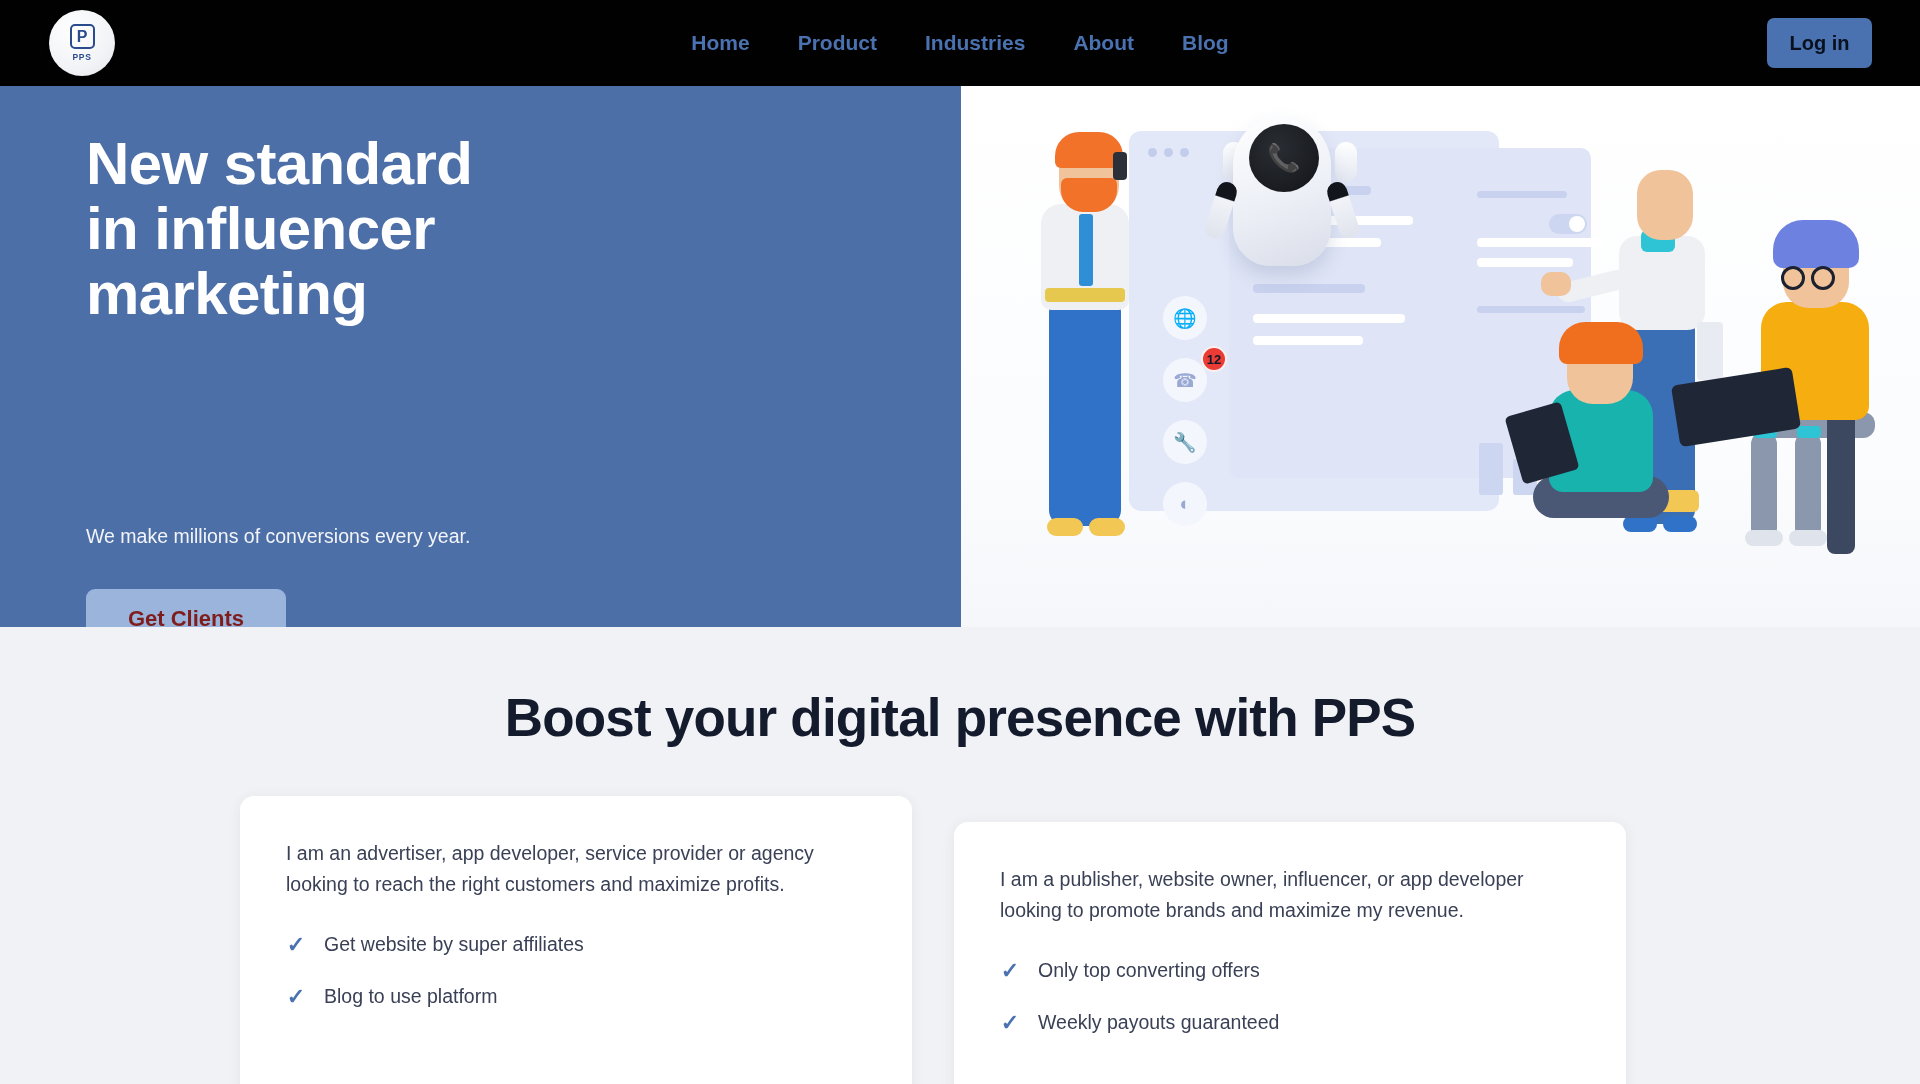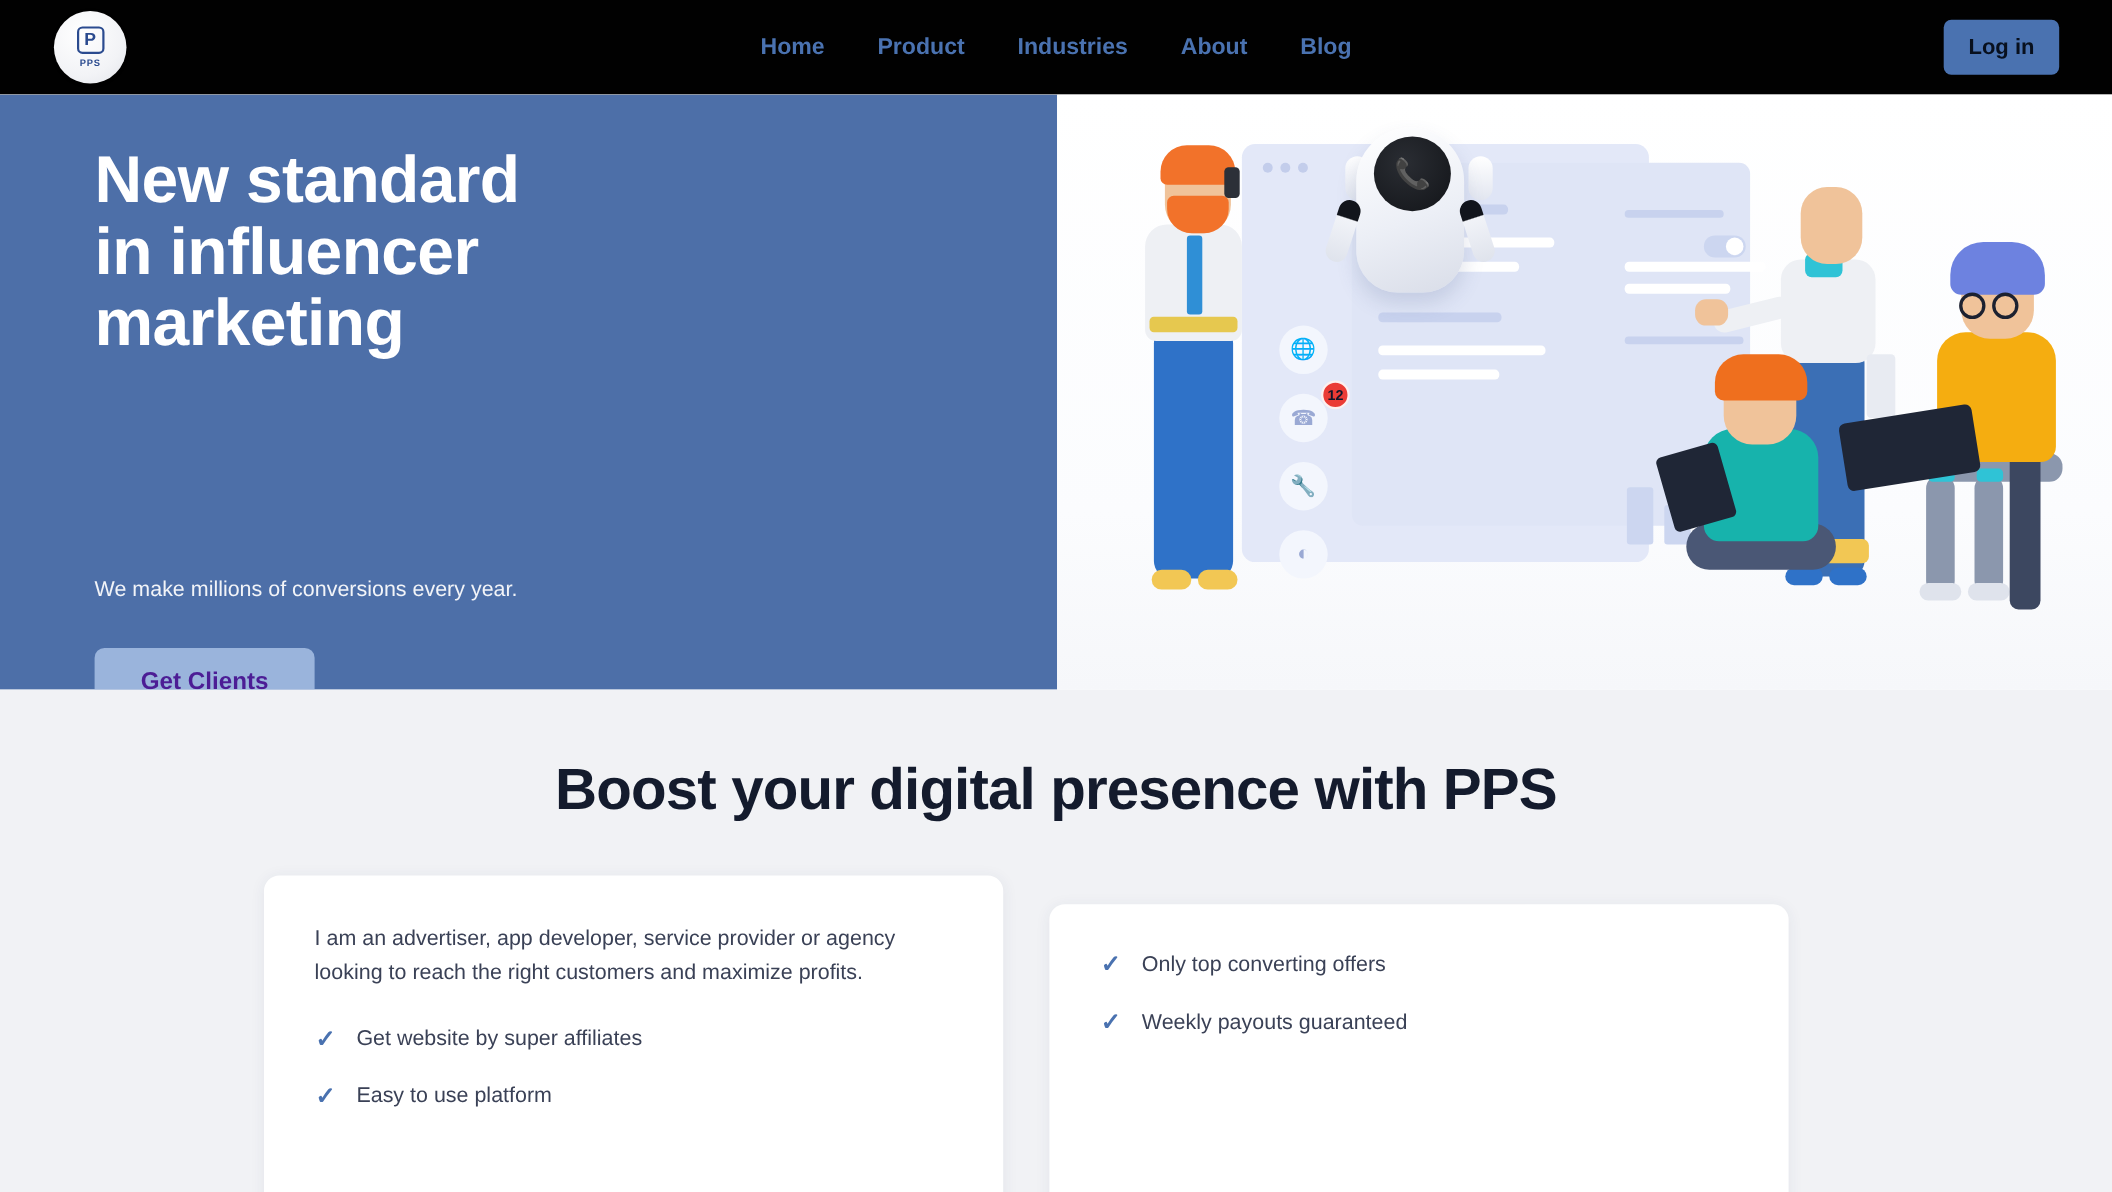--- a/index.html
+++ b/index.html
@@ -89,21 +89,21 @@
     position: absolute; left: 86px; top: 406px;
     width: 560px;
     color: #f2f4f8;
     font-size: 19.5px; line-height: 1.52;
   }
   .get-clients-btn {
     position: absolute; left: 86px; top: 503px;
     width: 200px; height: 60px;
     background: #9ab4dc;
     border: none; border-radius: 9px;
-    color: #4c1d95;
+    color: #7f1d1d;
     font-family: "Liberation Sans", sans-serif;
     font-size: 22px; font-weight: bold;
     cursor: pointer;
   }
 
   
   .hero-art {
     position: absolute; left: 961px; top: 0;
     width: 959px; height: 541px;
     background: linear-gradient(180deg,#ffffff 0%, #fbfcfe 70%, #f6f7fa 100%);
@@ -369,26 +369,27 @@
 
     <div class="card advertisers">
       <p>I am an advertiser, app developer, service provider or agency looking to reach the right customers and maximize profits.</p>
 
       <div class="feature">
         <span class="check">✓</span>
         <span>Get website by super affiliates</span>
       </div>
       <div class="feature">
         <span class="check">✓</span>
-        <span>Easy to use platform</span>
+        <span>Blog to use platform</span>
       </div>
 
     </div>
 
     <div class="card partners">
+      <p>I am a publisher, website owner, influencer, or app developer looking to promote brands and maximize my revenue.</p>
 
       <div class="feature">
         <span class="check">✓</span>
         <span>Only top converting offers</span>
       </div>
       <div class="feature">
         <span class="check">✓</span>
         <span>Weekly payouts guaranteed</span>
       </div>
     </div>

